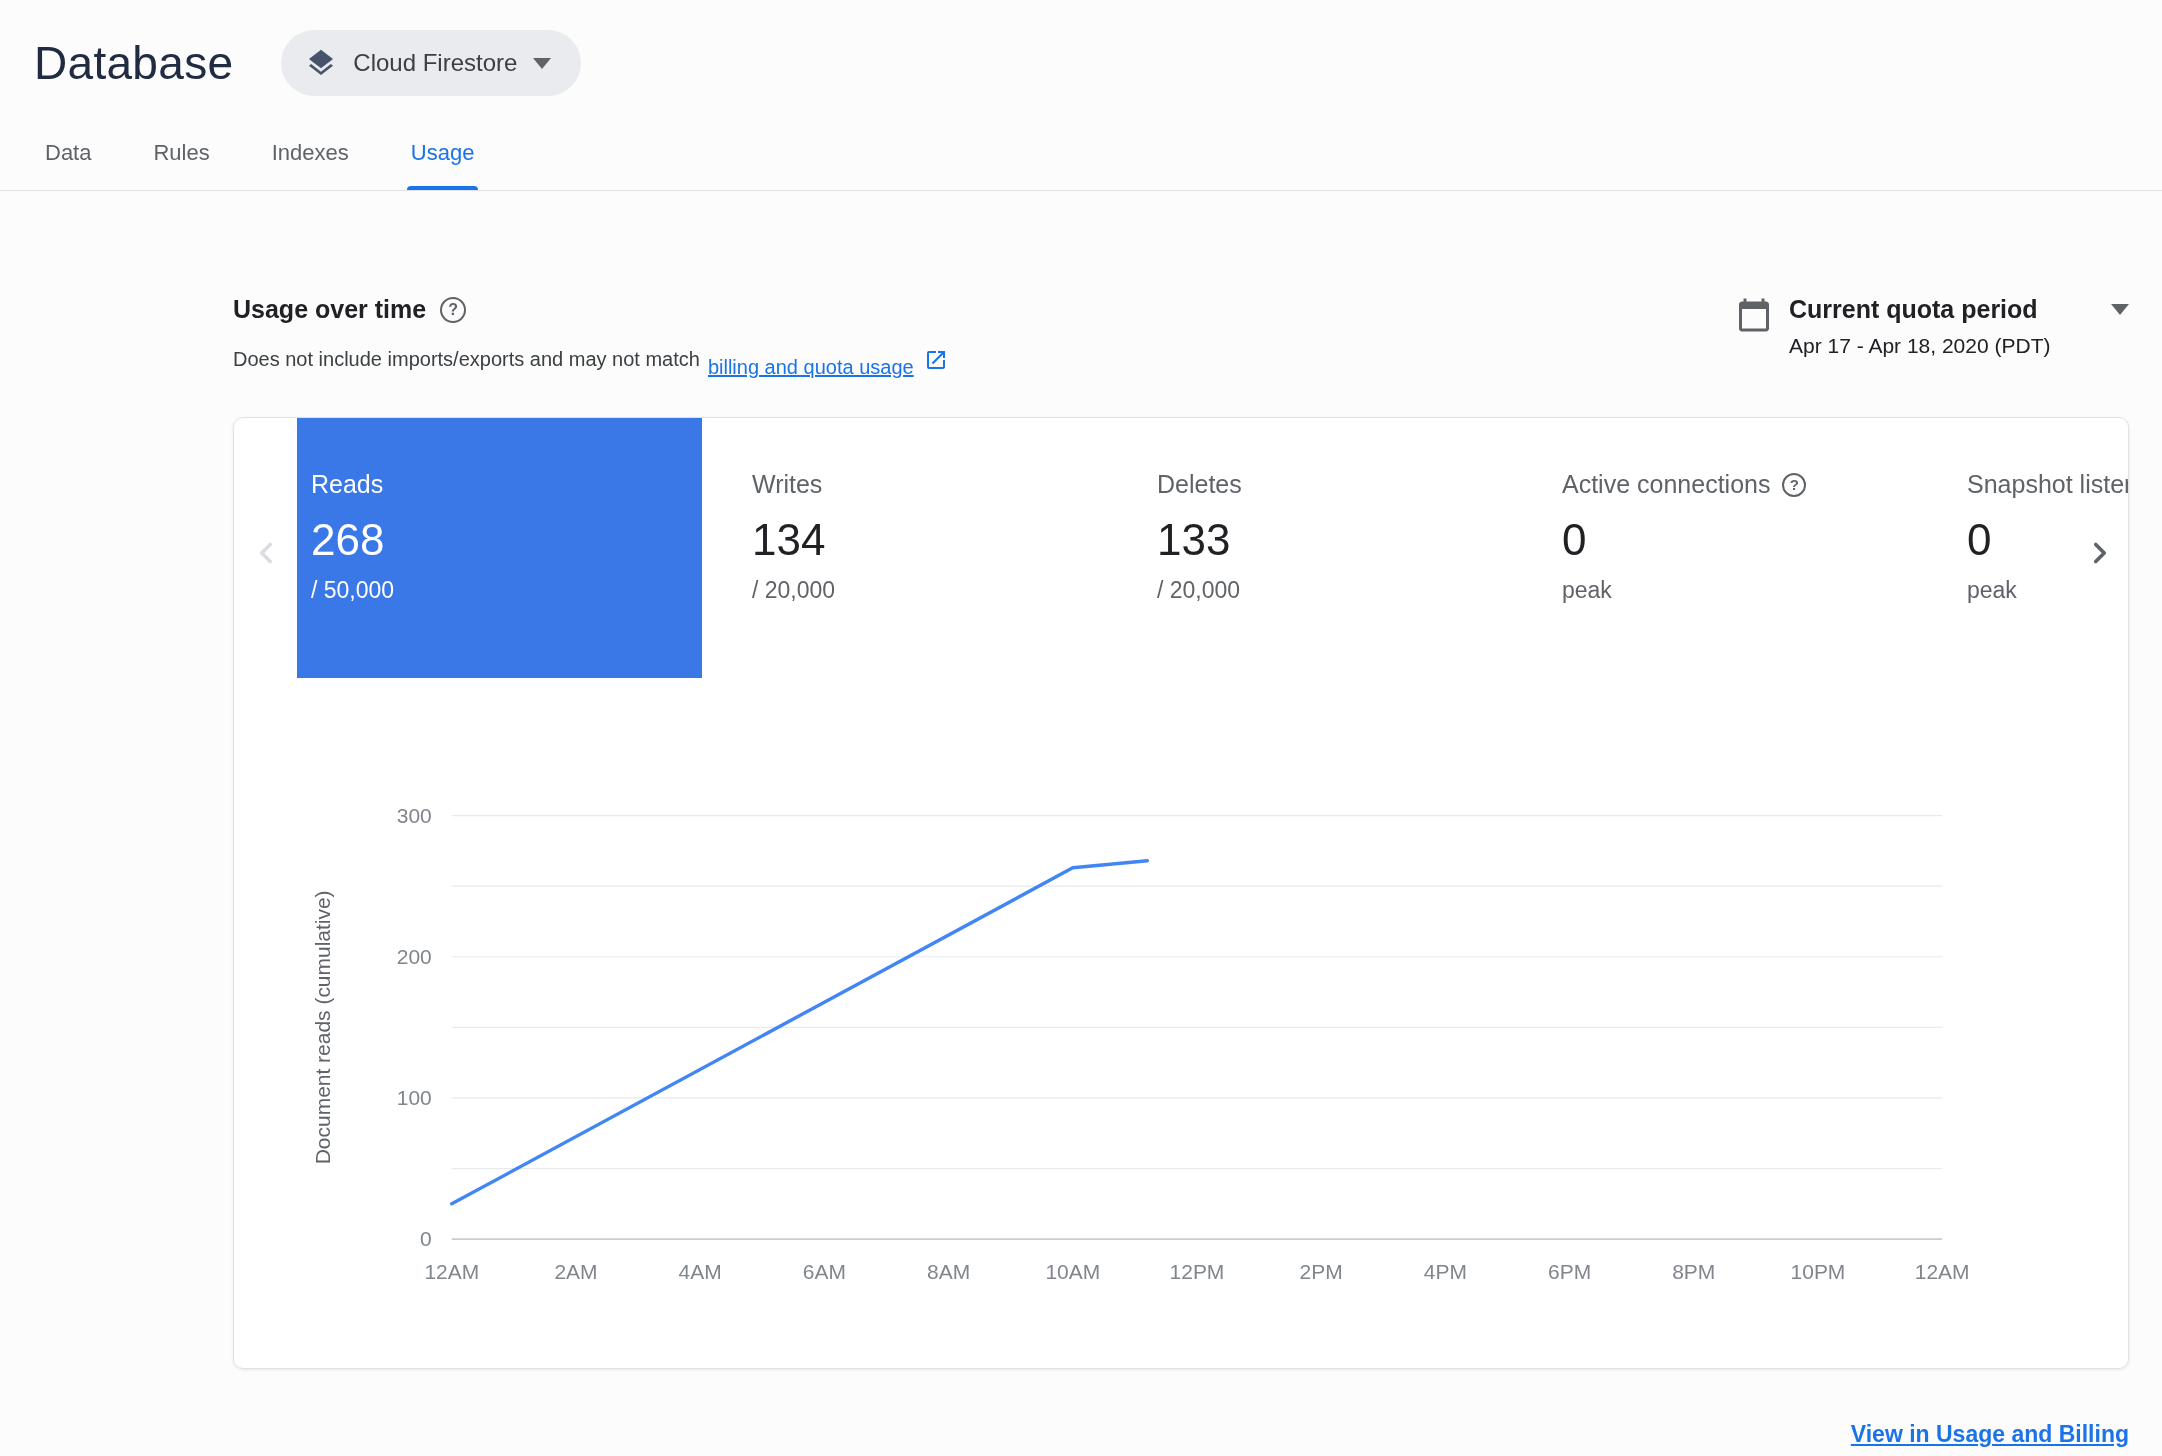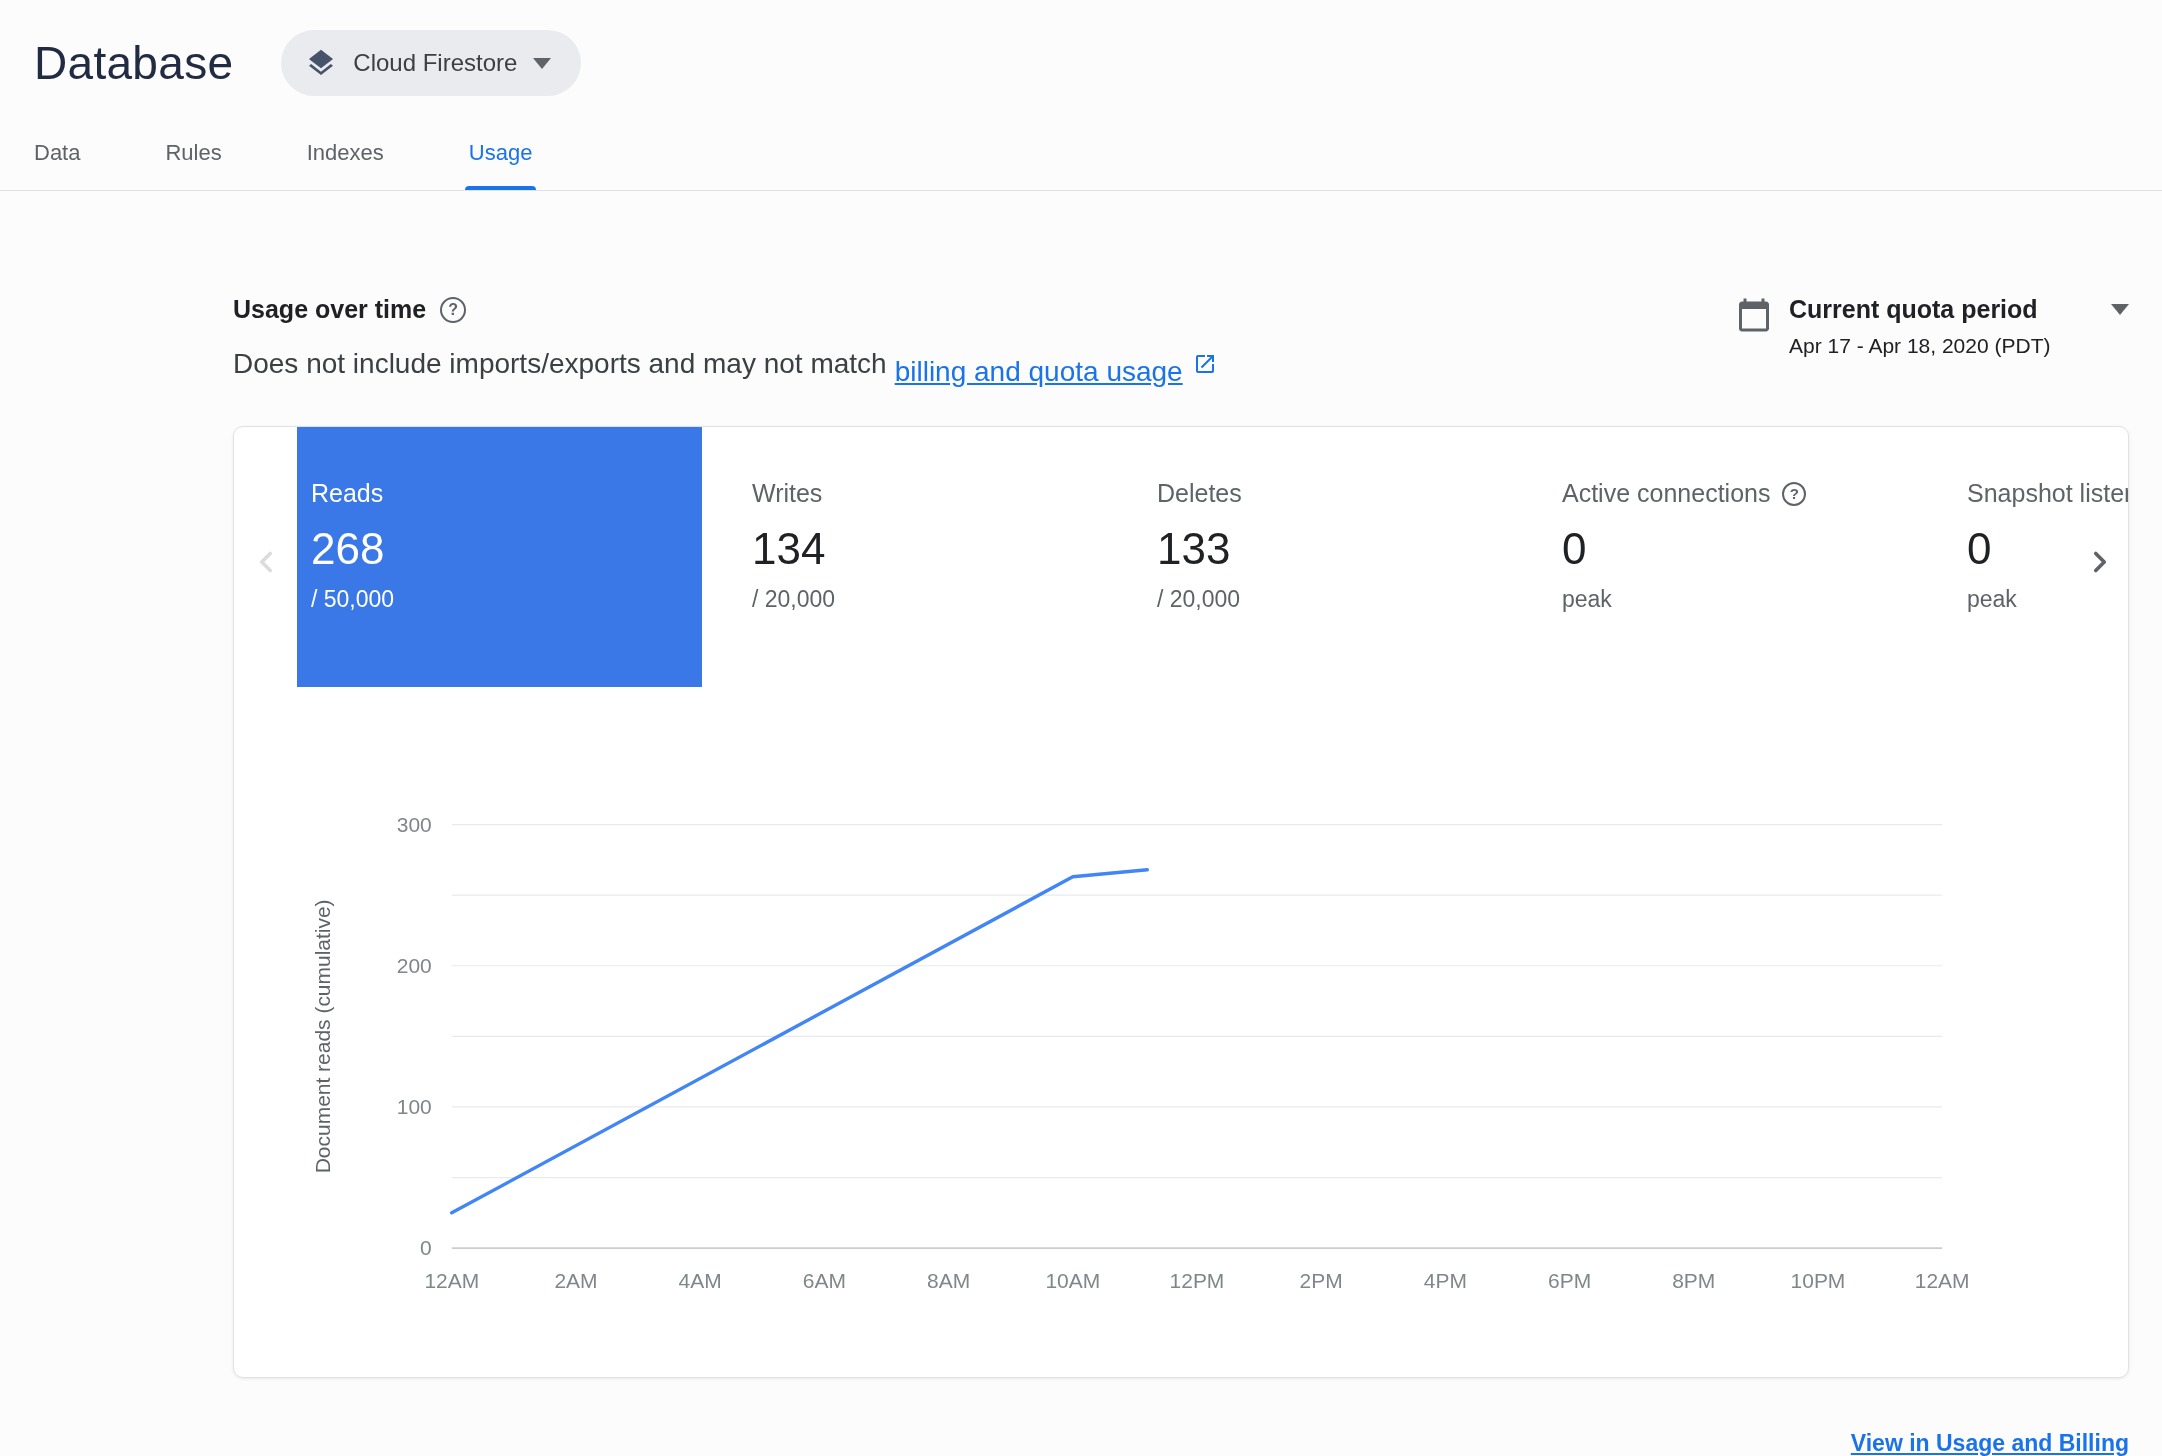--- a/index.html
+++ b/index.html
@@ -21,36 +21,36 @@
     background:#e9ebee; border:none; border-radius:40px;
     height:66px; padding:0 30px 0 24px;
     font-family:inherit; font-size:24px; color:#3c4043; cursor:pointer;
   }
   .caret {
     width:0; height:0; border-left:9px solid transparent; border-right:9px solid transparent;
     border-top:11px solid #5f6368; display:inline-block;
   }
 
   
-  .tabbar { display:flex; gap:85px; padding-left:34px; margin-top:44px; border-bottom:1px solid #e0e2e6; }
+  .tabbar { display:flex; gap:62px; padding-left:45px; margin-top:44px; border-bottom:1px solid #e0e2e6; }
   .tab { font-size:22px; font-weight:500; color:#5f6368; padding-bottom:24px; position:relative; cursor:pointer; }
   .tab.active { color:var(--accent,#1a73e8); }
   .tab.active::after { content:""; position:absolute; left:-4px; right:-4px; bottom:0; height:4px;
     background:var(--accent,#1a73e8); border-radius:4px 4px 0 0; }
 
   
   .section-header { display:flex; justify-content:space-between; align-items:flex-start; margin:104px 33px 0 233px; }
   .sec-title-row { display:flex; align-items:center; gap:14px; }
   .sec-title { font-size:25px; font-weight:600; color:#202124; }
   .help {
     width:26px; height:26px; border:2px solid #5f6368; border-radius:50%;
     display:inline-flex; align-items:center; justify-content:center;
     font-size:16px; font-weight:700; color:#5f6368; flex:0 0 auto;
   }
-  .sec-desc { margin-top:16px; font-size:28px; color:#3c4043; display:flex; align-items:center;justify-content:space-between; }
+  .sec-desc { margin-top:16px; font-size:20px; color:#3c4043; display:flex; align-items:center;justify-content:space-between; }
   .sec-desc a { color:var(--accent,#1a73e8); text-decoration:underline; margin-left:8px; cursor:pointer;margin-top:16px; }
   .ext-icon { margin-left:10px; }
 
   .period-selector { display:flex; gap:17px; align-items:flex-start; cursor:pointer; }
   .period-col { min-width:340px; }
   .period-label-row { display:flex; align-items:center; justify-content:space-between; }
   .period-label { font-size:25px; font-weight:600; color:#202124; }
   .period-range { margin-top:10px; font-size:21px; color:#202124; }
 
   

